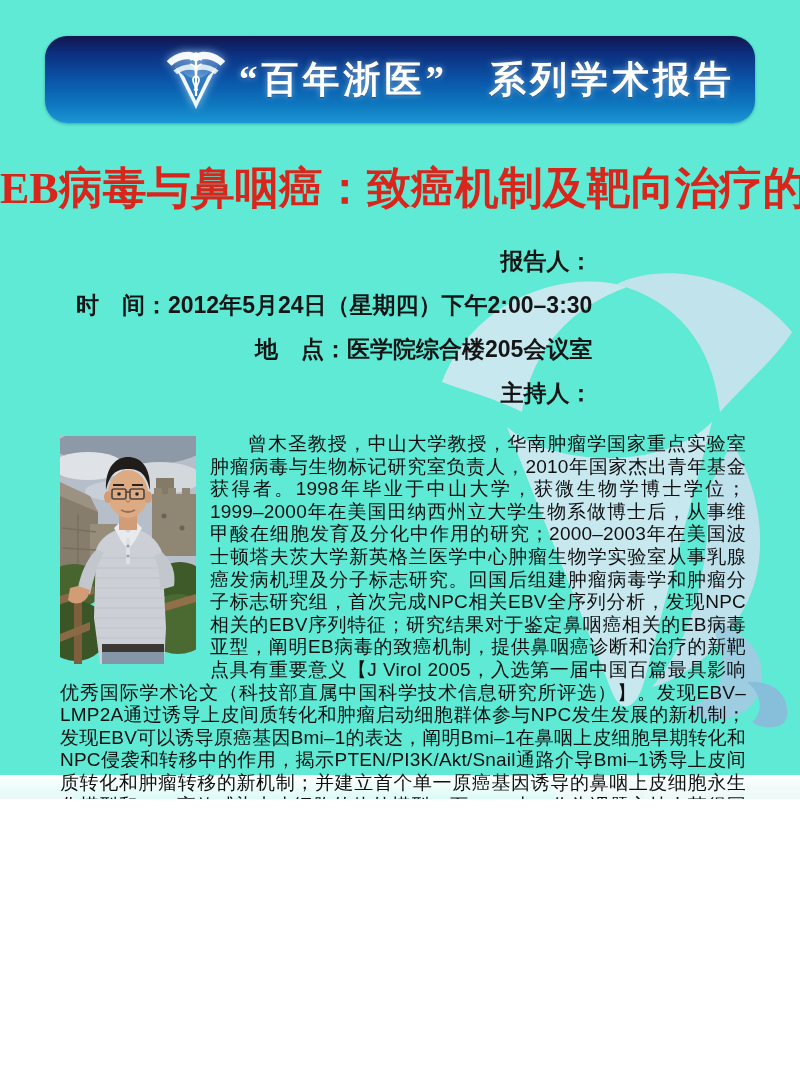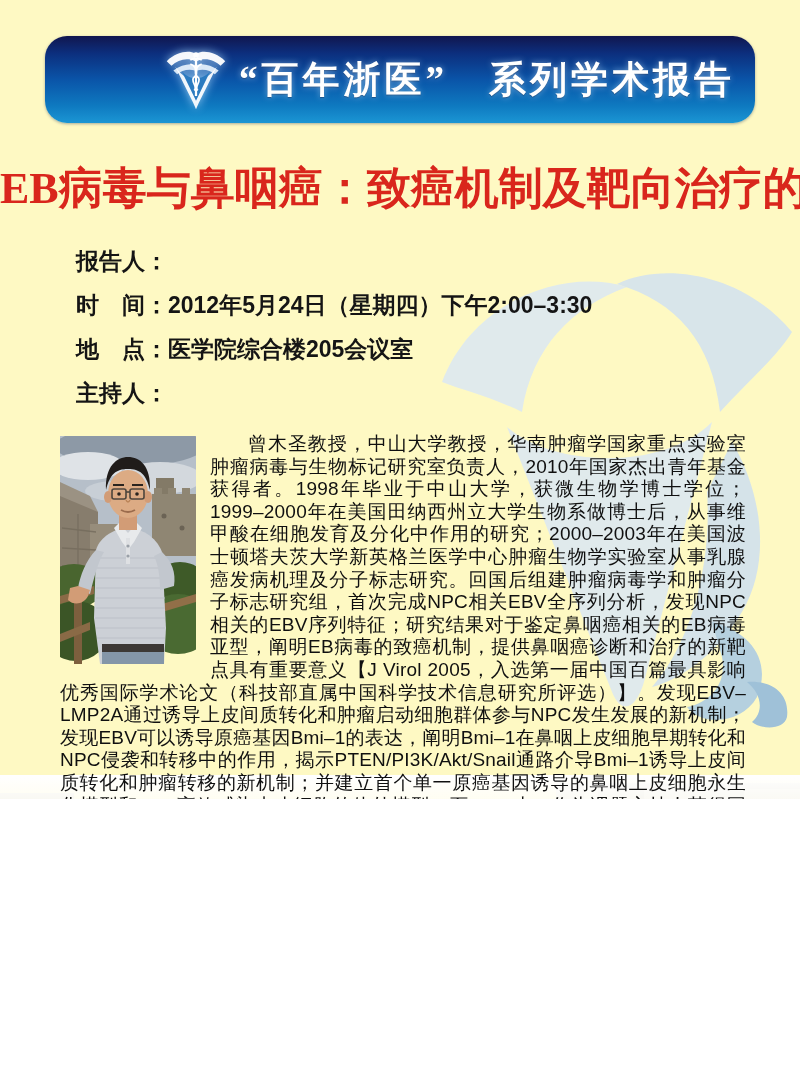--- a/index.html
+++ b/index.html
@@ -1,17 +1,17 @@
 <!DOCTYPE html>
 <html><head>
 <meta charset="utf-8">
 <style>
   html,body{margin:0;padding:0;background:#ffffff;}
   .page{
-    position:relative; width:800px; height:799px; background:#fef9c3;
+    position:relative; width:800px; height:799px; background:#5eead4;
     overflow:hidden; font-family:"Liberation Sans",sans-serif;
   }
 
   
   .eagle-watermark{position:absolute; left:412px; top:262px; width:388px; height:468px; opacity:.85;}
   .campus-watermark{position:absolute; left:0; top:775px; width:800px; height:292px; opacity:.55;}
   .campus-fade{position:absolute; left:0; top:775px; width:800px; height:110px;
     background:linear-gradient(180deg,#ffffff 0%, rgba(255,255,255,0) 100%);}
 
   
@@ -29,21 +29,21 @@
   }
 
   
   .lecture-title{
     position:absolute; left:0; top:160px; width:800px; text-align:center;
     font-family:"Liberation Serif",serif; font-weight:bold; font-size:44px; line-height:58px;
     color:#d9261c; letter-spacing:0px; white-space:nowrap;
   }
 
   
-  .info{position:absolute; left:76px; top:246px; display:flex; flex-direction:column;}
+  .info{position:absolute; left:76px; top:246px; display:flex; flex-direction:column;align-items:flex-end;}
   .info-row{display:flex; font-size:23px; line-height:30px; margin-bottom:14px;
     color:#151515; font-weight:bold; white-space:pre-wrap;}
   .info-label{flex:0 0 auto;}
   .info-value{flex:0 0 auto;}
 
   
   .bio{position:absolute; left:60px; top:433px; width:686px;}
   .bio p{
     margin:0; font-size:19px; line-height:22.6px; color:#101010;
     text-align:justify; text-indent:2em; letter-spacing:.2px;

